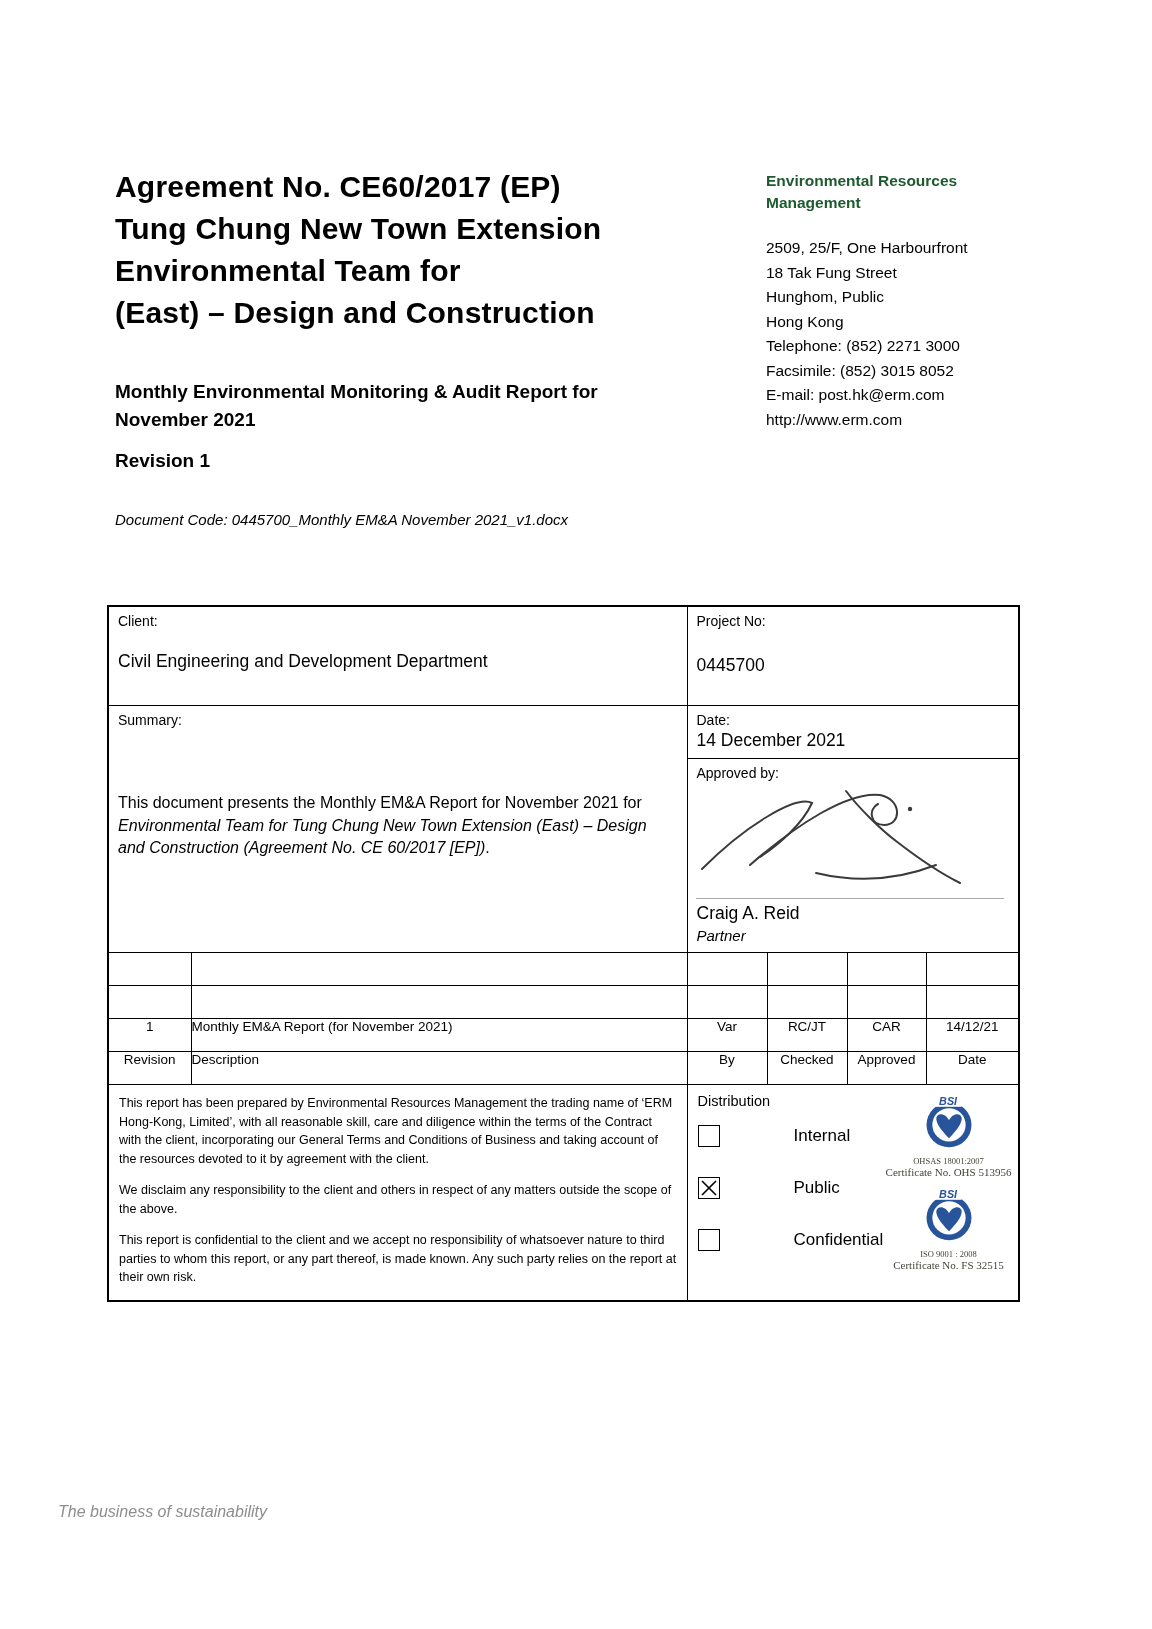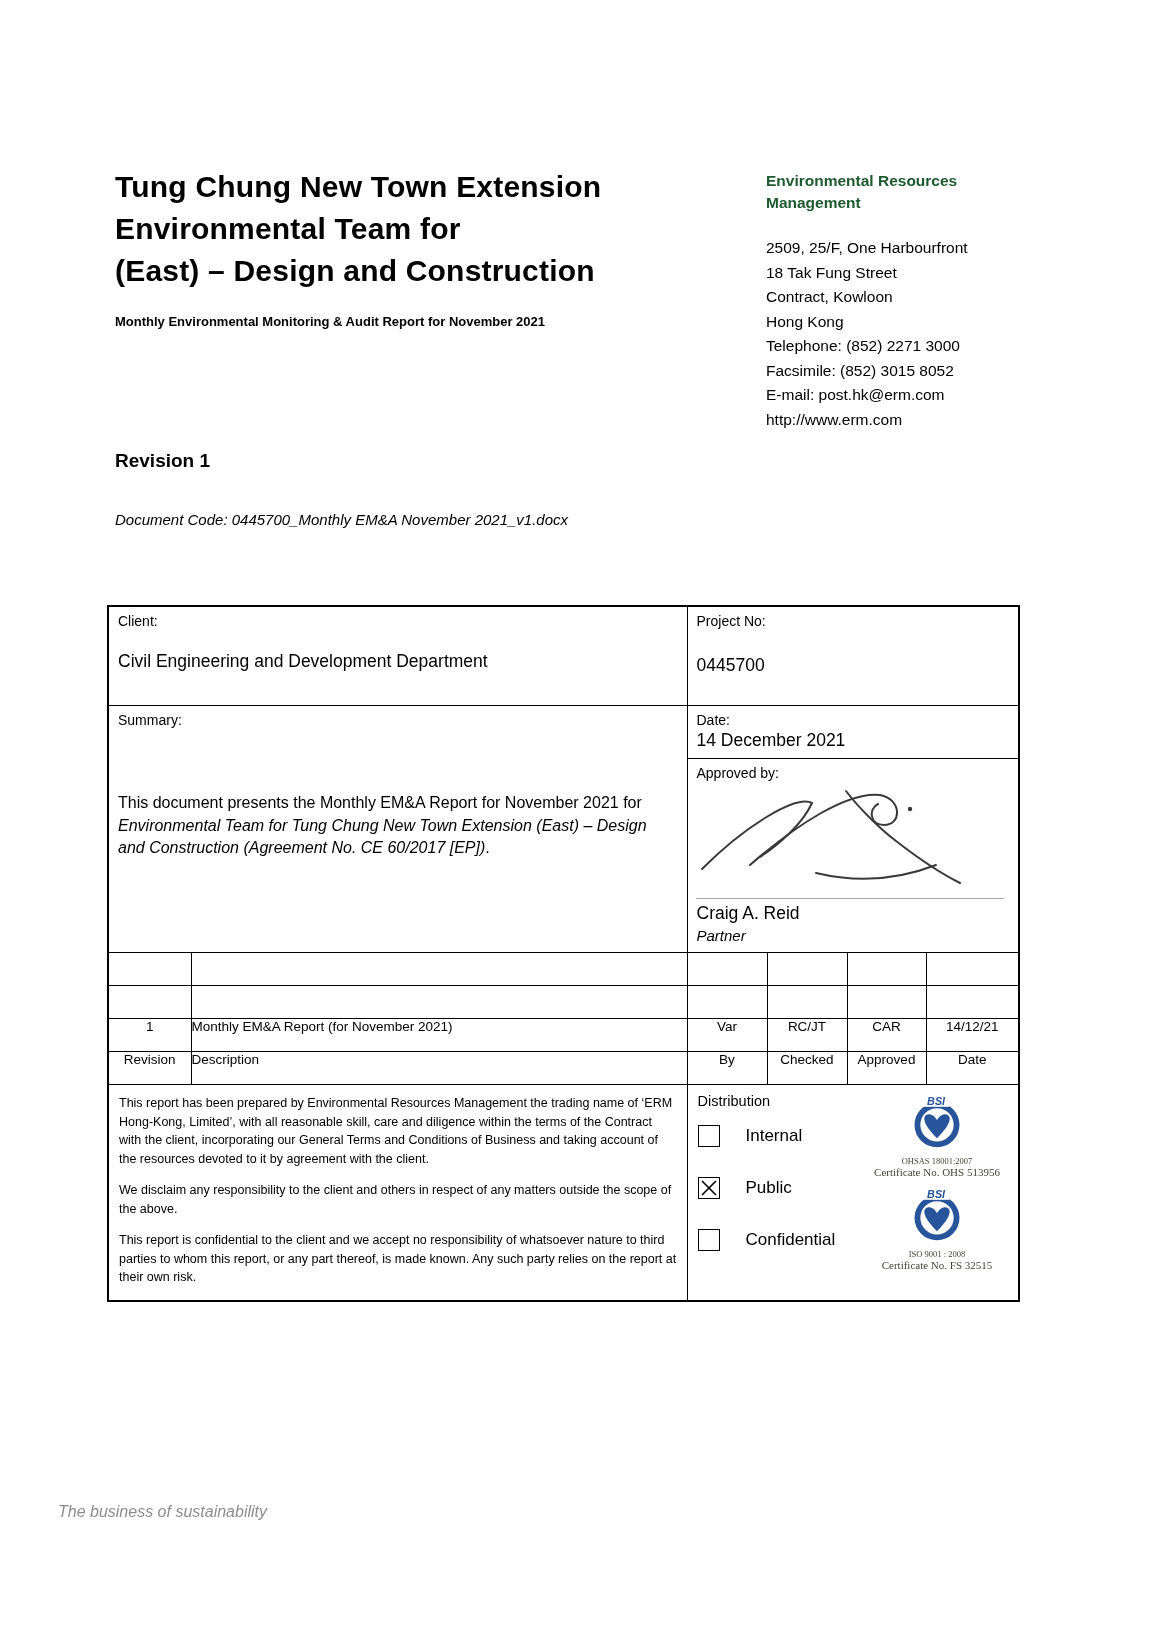--- a/index.html
+++ b/index.html
@@ -2,21 +2,21 @@
 <html><head>
 <meta charset="utf-8">
 <style>
   html,body{margin:0;padding:0;background:#fff;}
   .page{position:relative;width:1152px;height:1629px;background:#fff;overflow:hidden;
         font-family:"Liberation Sans",sans-serif;color:#000;}
 
   
   .title-block{position:absolute;left:115px;top:166px;width:580px;}
   .doc-title div{font-size:30px;font-weight:bold;line-height:42px;letter-spacing:.2px;}
-  .subtitle{margin-top:16px;font-size:13px;font-weight:bold;line-height:28px;max-width:540px;}
+  .subtitle{margin-top:44px;font-size:19px;font-weight:bold;line-height:28px;max-width:540px;}
   .revision-line{position:absolute;left:115px;top:450px;font-size:19px;font-weight:bold;}
   .doc-code{position:absolute;left:115px;top:511px;font-size:15px;font-weight:normal;font-style:italic;}
 
   .company-block{position:absolute;left:766px;top:170px;width:252px;}
   .company-name{color:#1d5a2f;font-weight:bold;font-size:15.5px;line-height:22px;}
   .company-address{margin-top:22px;}
   .company-address div{font-size:15.5px;line-height:24.5px;}
 
   
   table.info-table{position:absolute;left:107px;top:605px;width:911px;border-collapse:collapse;
@@ -47,21 +47,21 @@
   td.l{padding-left:10px;}
   .r-head td{vertical-align:middle;}
 
   .r-foot td{height:200px;}
   .disclaimer{padding:9px 10px 0 10px;}
   .disclaimer p{margin:0 0 13px 0;font-size:12.5px;line-height:18.5px;}
 
   .dist-cell{display:flex;height:200px;}
   .dist-left{width:176px;padding:8px 0 0 10px;}
   .dist-label{font-size:14.5px;}
-  .dist-option{display:flex;align-items:center;margin-top:30px;}
+  .dist-option{display:flex;align-items:center;margin-top:30px;gap:48px;}
   .dist-option.first{margin-top:16px;}
   .checkbox{display:inline-flex;width:20px;height:20px;border:1.5px solid #000;
             align-items:center;justify-content:center;flex:0 0 auto;}
   .dist-text{margin-left:26px;font-size:17px;}
   .dist-right{flex:1;padding:10px 6px 0 0;text-align:center;}
   .cert{margin:0 auto 10px auto;width:150px;}
   .cert-line1{font-family:"Liberation Serif",serif;font-size:8.5px;color:#44443a;margin-top:1px;}
   .cert-line2{font-family:Liberation Serif, serif;font-size:11px;color:#44443a;}
 
   
@@ -76,35 +76,36 @@
             font-family:"Liberation Serif",serif;font-size:46px;color:#5f5f68;letter-spacing:3px;}
   .tagline{position:absolute;left:58px;top:1503px;font-size:16px;font-style:italic;color:#8d8d8d;}
 </style>
 </head>
 <body>
 
 <div class="page">
 
   <div class="title-block">
     <div class="doc-title">
+      <div>Agreement No. CE60/2017 (EP)</div>
       <div>Tung Chung New Town Extension</div>
       <div>Environmental Team for</div>
       <div>(East) – Design and Construction</div>
     </div>
     <div class="subtitle">Monthly Environmental Monitoring &amp; Audit Report for November 2021</div>
   </div>
   <div class="revision-line">Revision 1</div>
   <div class="doc-code">Document Code: 0445700_Monthly EM&amp;A November 2021_v1.docx</div>
 
   <div class="company-block">
     <div class="company-name">Environmental Resources Management</div>
     <div class="company-address">
       <div>2509, 25/F, One Harbourfront</div>
       <div>18 Tak Fung Street</div>
-      <div>Contract, Kowloon</div>
+      <div>Hunghom, Public</div>
       <div>Hong Kong</div>
       <div>Telephone: (852) 2271 3000</div>
       <div>Facsimile: (852) 3015 8052</div>
       <div>E-mail: post.hk@erm.com</div>
       <div>http://www.erm.com</div>
     </div>
   </div>
 
   <table class="info-table">
     <colgroup>

